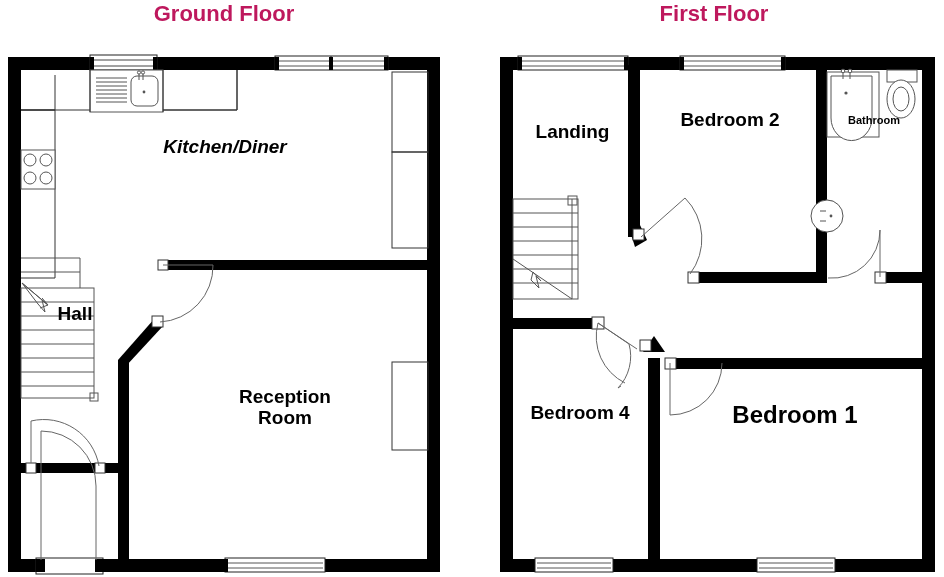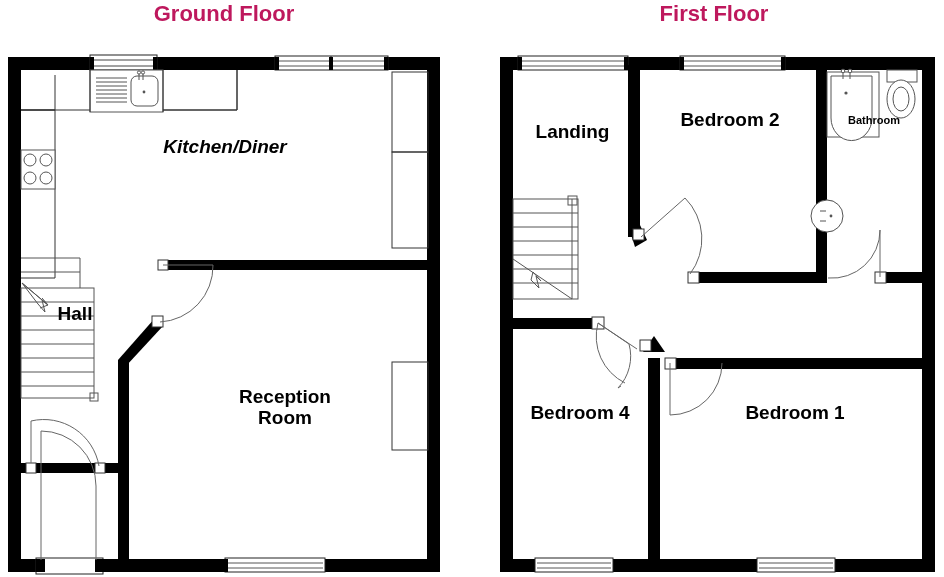--- a/index.html
+++ b/index.html
@@ -312,15 +312,15 @@
 
 
   <div class="room-label" style="left:505px; top:121px; width:135px; font-size:19px;">Landing</div>
 
   <div class="room-label" style="left:640px; top:109px; width:180px; font-size:19px;">Bedroom 2</div>
 
   <div class="room-label" style="left:824px; top:114px; width:100px; font-size:11px;">Bathroom</div>
 
   <div class="room-label" style="left:505px; top:402px; width:150px; font-size:19px;">Bedroom 4</div>
 
-  <div class="room-label" style="left:715px; top:402px; width:160px; font-size:19px;">Bedroom 1</div>
+  <div class="room-label" style="left:715px; top:402px; width:160px; font-size:24px;">Bedroom 1</div>
 
 </div>
 
 </body></html>

